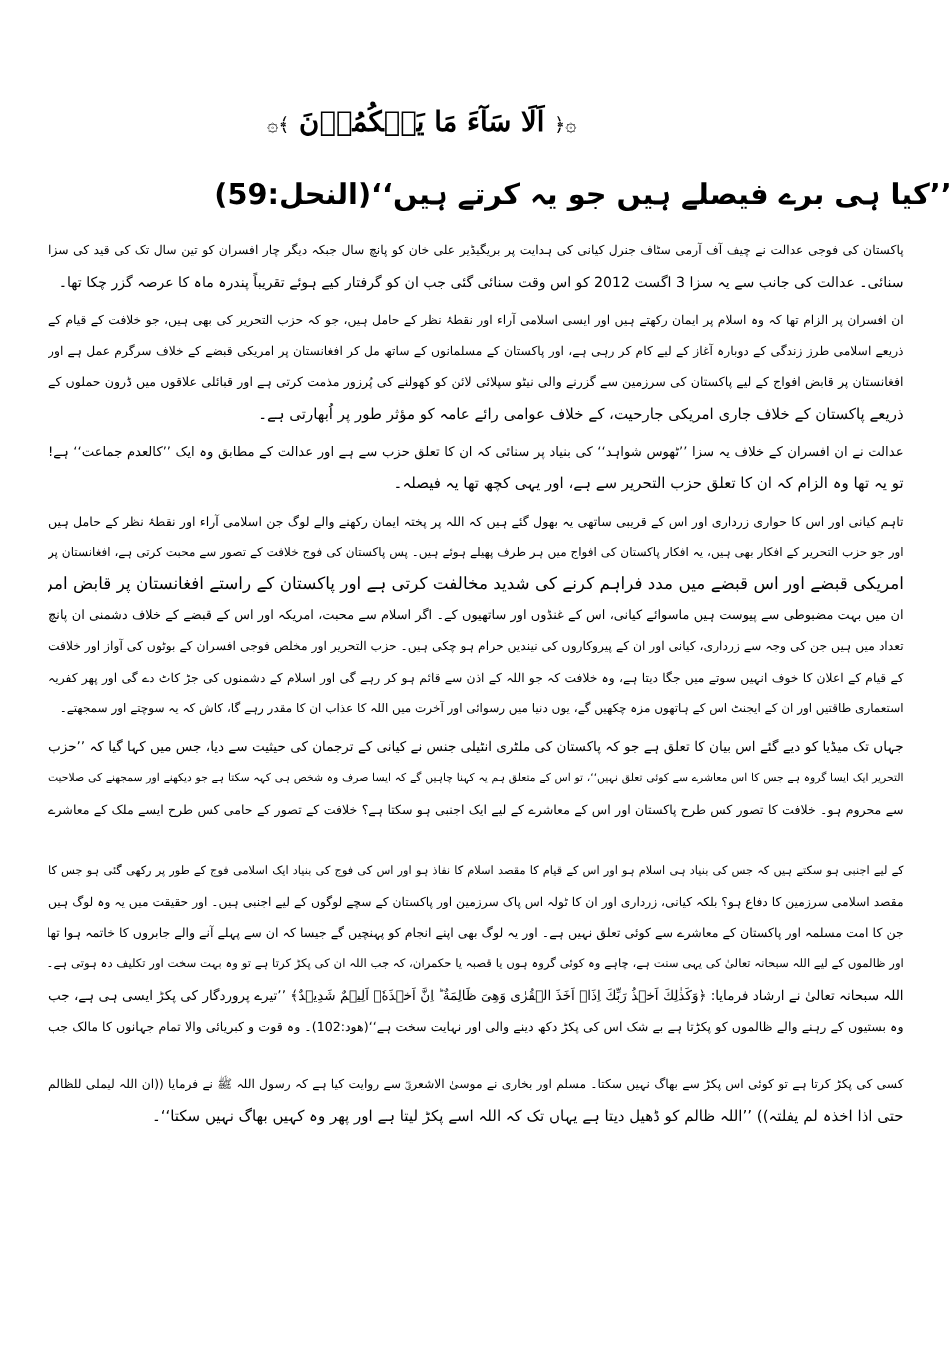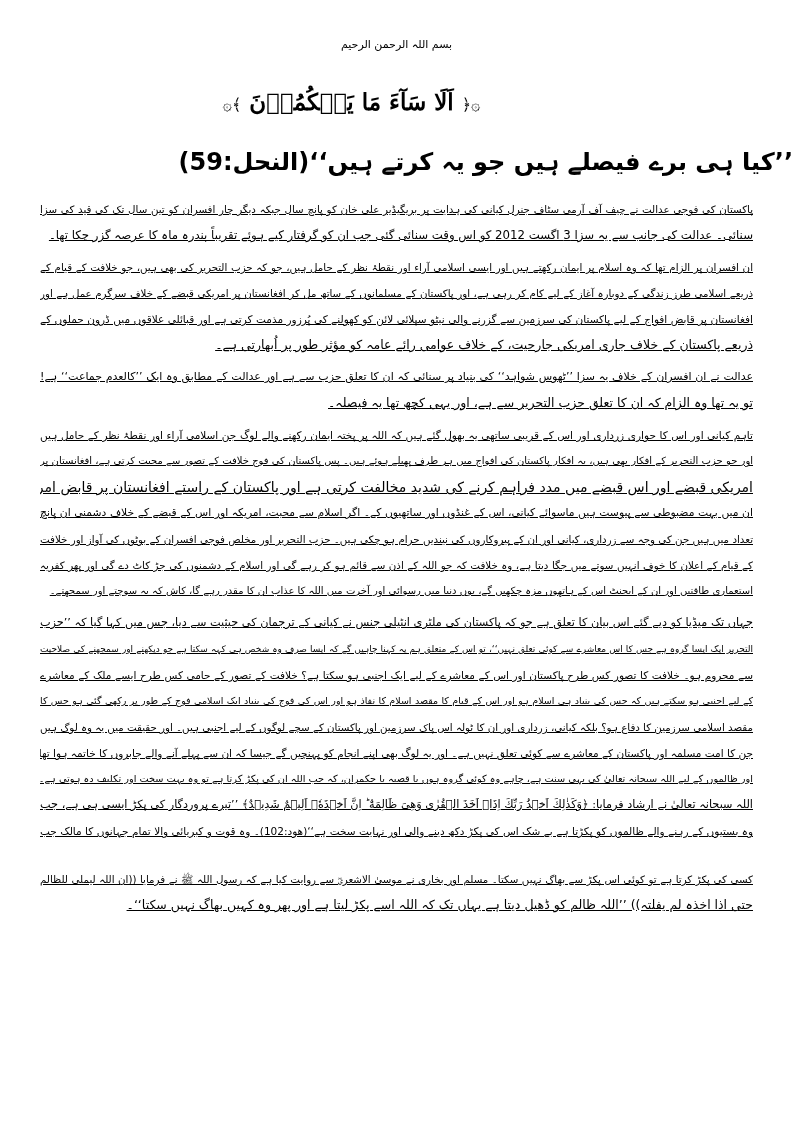--- a/index.html
+++ b/index.html
@@ -56,21 +56,20 @@
       font-weight: bold;
       direction: rtl;
     }
     .body-text {
       position: absolute;
       left: 40px;
       right: 40px;
       top: 196px;
       direction: rtl;
       font-size: 12.5px;
-      text-decoration: underline;
     }
     .para {
       margin: 0 0 6px 0;
     }
     .line {
       display: block;
       height: 26px;
       line-height: 26px;
       white-space: nowrap;
       overflow: hidden;
@@ -79,21 +78,20 @@
     }
     .line.last {
       text-align-last: right;
     }
   </style>
 </head>
 <body>
 
 <div class="page">
 
-  <div class="bismillah">بسم اللہ الرحمن الرحیم</div>
 
   <div class="ayah">
     <span class="orn">۞﴿</span>
     <span>اَلَا سَآءَ مَا یَحۡکُمُوۡنَ</span>
     <span class="orn">﴾۞</span>
   </div>
 
   <div class="translation">’’کیا ہی برے فیصلے ہیں جو یہ کرتے ہیں‘‘(النحل:59)</div>
 
   <div class="body-text">
@@ -117,21 +115,21 @@
       <span class="line" style="font-size: 14px;">امریکی قبضے اور اس قبضے میں مدد فراہم کرنے کی شدید مخالفت کرتی ہے اور پاکستان کے راستے افغانستان پر قابض امریکی فوجوں کے لیے اسلحے اور سازوسامان کی ترسیل</span>
       <span class="line" style="font-size: 10.75px;">ان میں بہت مضبوطی سے پیوست ہیں ماسوائے کیانی، اس کے غنڈوں اور ساتھیوں کے۔ اگر اسلام سے محبت، امریکہ اور اس کے قبضے کے خلاف دشمنی ان پانچ</span>
       <span class="line" style="font-size: 10.25px;">تعداد میں ہیں جن کی وجہ سے زرداری، کیانی اور ان کے پیروکاروں کی نیندیں حرام ہو چکی ہیں۔ حزب التحریر اور مخلص فوجی افسران کے بوٹوں کی آواز اور خلافت</span>
       <span class="line" style="font-size: 10.25px;">کے قیام کے اعلان کا خوف انہیں سوتے میں جگا دیتا ہے، وہ خلافت کہ جو اللہ کے اذن سے قائم ہو کر رہے گی اور اسلام کے دشمنوں کی جڑ کاٹ دے گی اور پھر کفریہ</span>
       <span class="line last" style="font-size: 10px;">استعماری طاقتیں اور ان کے ایجنٹ اس کے ہاتھوں مزہ چکھیں گے، یوں دنیا میں رسوائی اور آخرت میں اللہ کا عذاب ان کا مقدر رہے گا، کاش کہ یہ سوچتے اور سمجھتے۔</span>
     </div>
     <div class="para">
       <span class="line" style="font-size: 11.25px;">جہاں تک میڈیا کو دیے گئے اس بیان کا تعلق ہے جو کہ پاکستان کی ملٹری انٹیلی جنس نے کیانی کے ترجمان کی حیثیت سے دیا، جس میں کہا گیا کہ ’’حزب</span>
       <span class="line" style="font-size: 9px;">التحریر ایک ایسا گروہ ہے جس کا اس معاشرے سے کوئی تعلق نہیں‘‘، تو اس کے متعلق ہم یہ کہنا چاہیں گے کہ ایسا صرف وہ شخص ہی کہہ سکتا ہے جو دیکھنے اور سمجھنے کی صلاحیت</span>
       <span class="line" style="font-size: 10.5px;">سے محروم ہو۔ خلافت کا تصور کس طرح پاکستان اور اس کے معاشرے کے لیے ایک اجنبی ہو سکتا ہے؟ خلافت کے تصور کے حامی کس طرح ایسے ملک کے معاشرے</span>
-      <span class="line" style="font-size: 9.5px;">کے لیے اجنبی ہو سکتے ہیں کہ جس کی بنیاد ہی اسلام ہو اور اس کے قیام کا مقصد اسلام کا نفاذ ہو اور اس کی فوج کی بنیاد ایک اسلامی فوج کے طور پر رکھی گئی ہو جس کا</span>
+      <span class="line" style="font-size: 9.5px; margin-top: 25px;">کے لیے اجنبی ہو سکتے ہیں کہ جس کی بنیاد ہی اسلام ہو اور اس کے قیام کا مقصد اسلام کا نفاذ ہو اور اس کی فوج کی بنیاد ایک اسلامی فوج کے طور پر رکھی گئی ہو جس کا</span>
       <span class="line" style="font-size: 10.25px;">مقصد اسلامی سرزمین کا دفاع ہو؟ بلکہ کیانی، زرداری اور ان کا ٹولہ اس پاک سرزمین اور پاکستان کے سچے لوگوں کے لیے اجنبی ہیں۔ اور حقیقت میں یہ وہ لوگ ہیں</span>
       <span class="line" style="font-size: 10.5px;">جن کا امت مسلمہ اور پاکستان کے معاشرے سے کوئی تعلق نہیں ہے۔ اور یہ لوگ بھی اپنے انجام کو پہنچیں گے جیسا کہ ان سے پہلے آنے والے جابروں کا خاتمہ ہوا تھا</span>
       <span class="line" style="font-size: 9.75px;">اور ظالموں کے لیے اللہ سبحانہ تعالیٰ کی یہی سنت ہے، چاہے وہ کوئی گروہ ہوں یا قصبہ یا حکمران، کہ جب اللہ ان کی پکڑ کرتا ہے تو وہ بہت سخت اور تکلیف دہ ہوتی ہے۔</span>
       <span class="line" style="font-size: 11.25px;">اللہ سبحانہ تعالیٰ نے ارشاد فرمایا: ﴿وَكَذٰلِكَ اَخۡذُ رَبِّكَ اِذَاۤ اَخَذَ الۡقُرٰى وَهِىَ ظَالِمَةٌ ؕ اِنَّ اَخۡذَهٗۤ اَلِيۡمٌ شَدِيۡدٌ﴾ ’’تیرے پروردگار کی پکڑ ایسی ہی ہے، جب</span>
       <span class="line" style="font-size: 10.5px;">وہ بستیوں کے رہنے والے ظالموں کو پکڑتا ہے بے شک اس کی پکڑ دکھ دینے والی اور نہایت سخت ہے‘‘(ھود:102)۔ وہ قوت و کبریائی والا تمام جہانوں کا مالک جب</span>
       <span class="line" style="font-size: 10.25px; margin-top: 22px;">کسی کی پکڑ کرتا ہے تو کوئی اس پکڑ سے بھاگ نہیں سکتا۔ مسلم اور بخاری نے موسیٰ الاشعریؓ سے روایت کیا ہے کہ رسول اللہ ﷺ نے فرمایا ((ان اللہ لیملی للظالم</span>
       <span class="line last" style="font-size: 12.5px;">حتی اذا اخذہ لم یفلتہ)) ’’اللہ ظالم کو ڈھیل دیتا ہے یہاں تک کہ اللہ اسے پکڑ لیتا ہے اور پھر وہ کہیں بھاگ نہیں سکتا‘‘۔</span>
     </div>
   </div>
 

